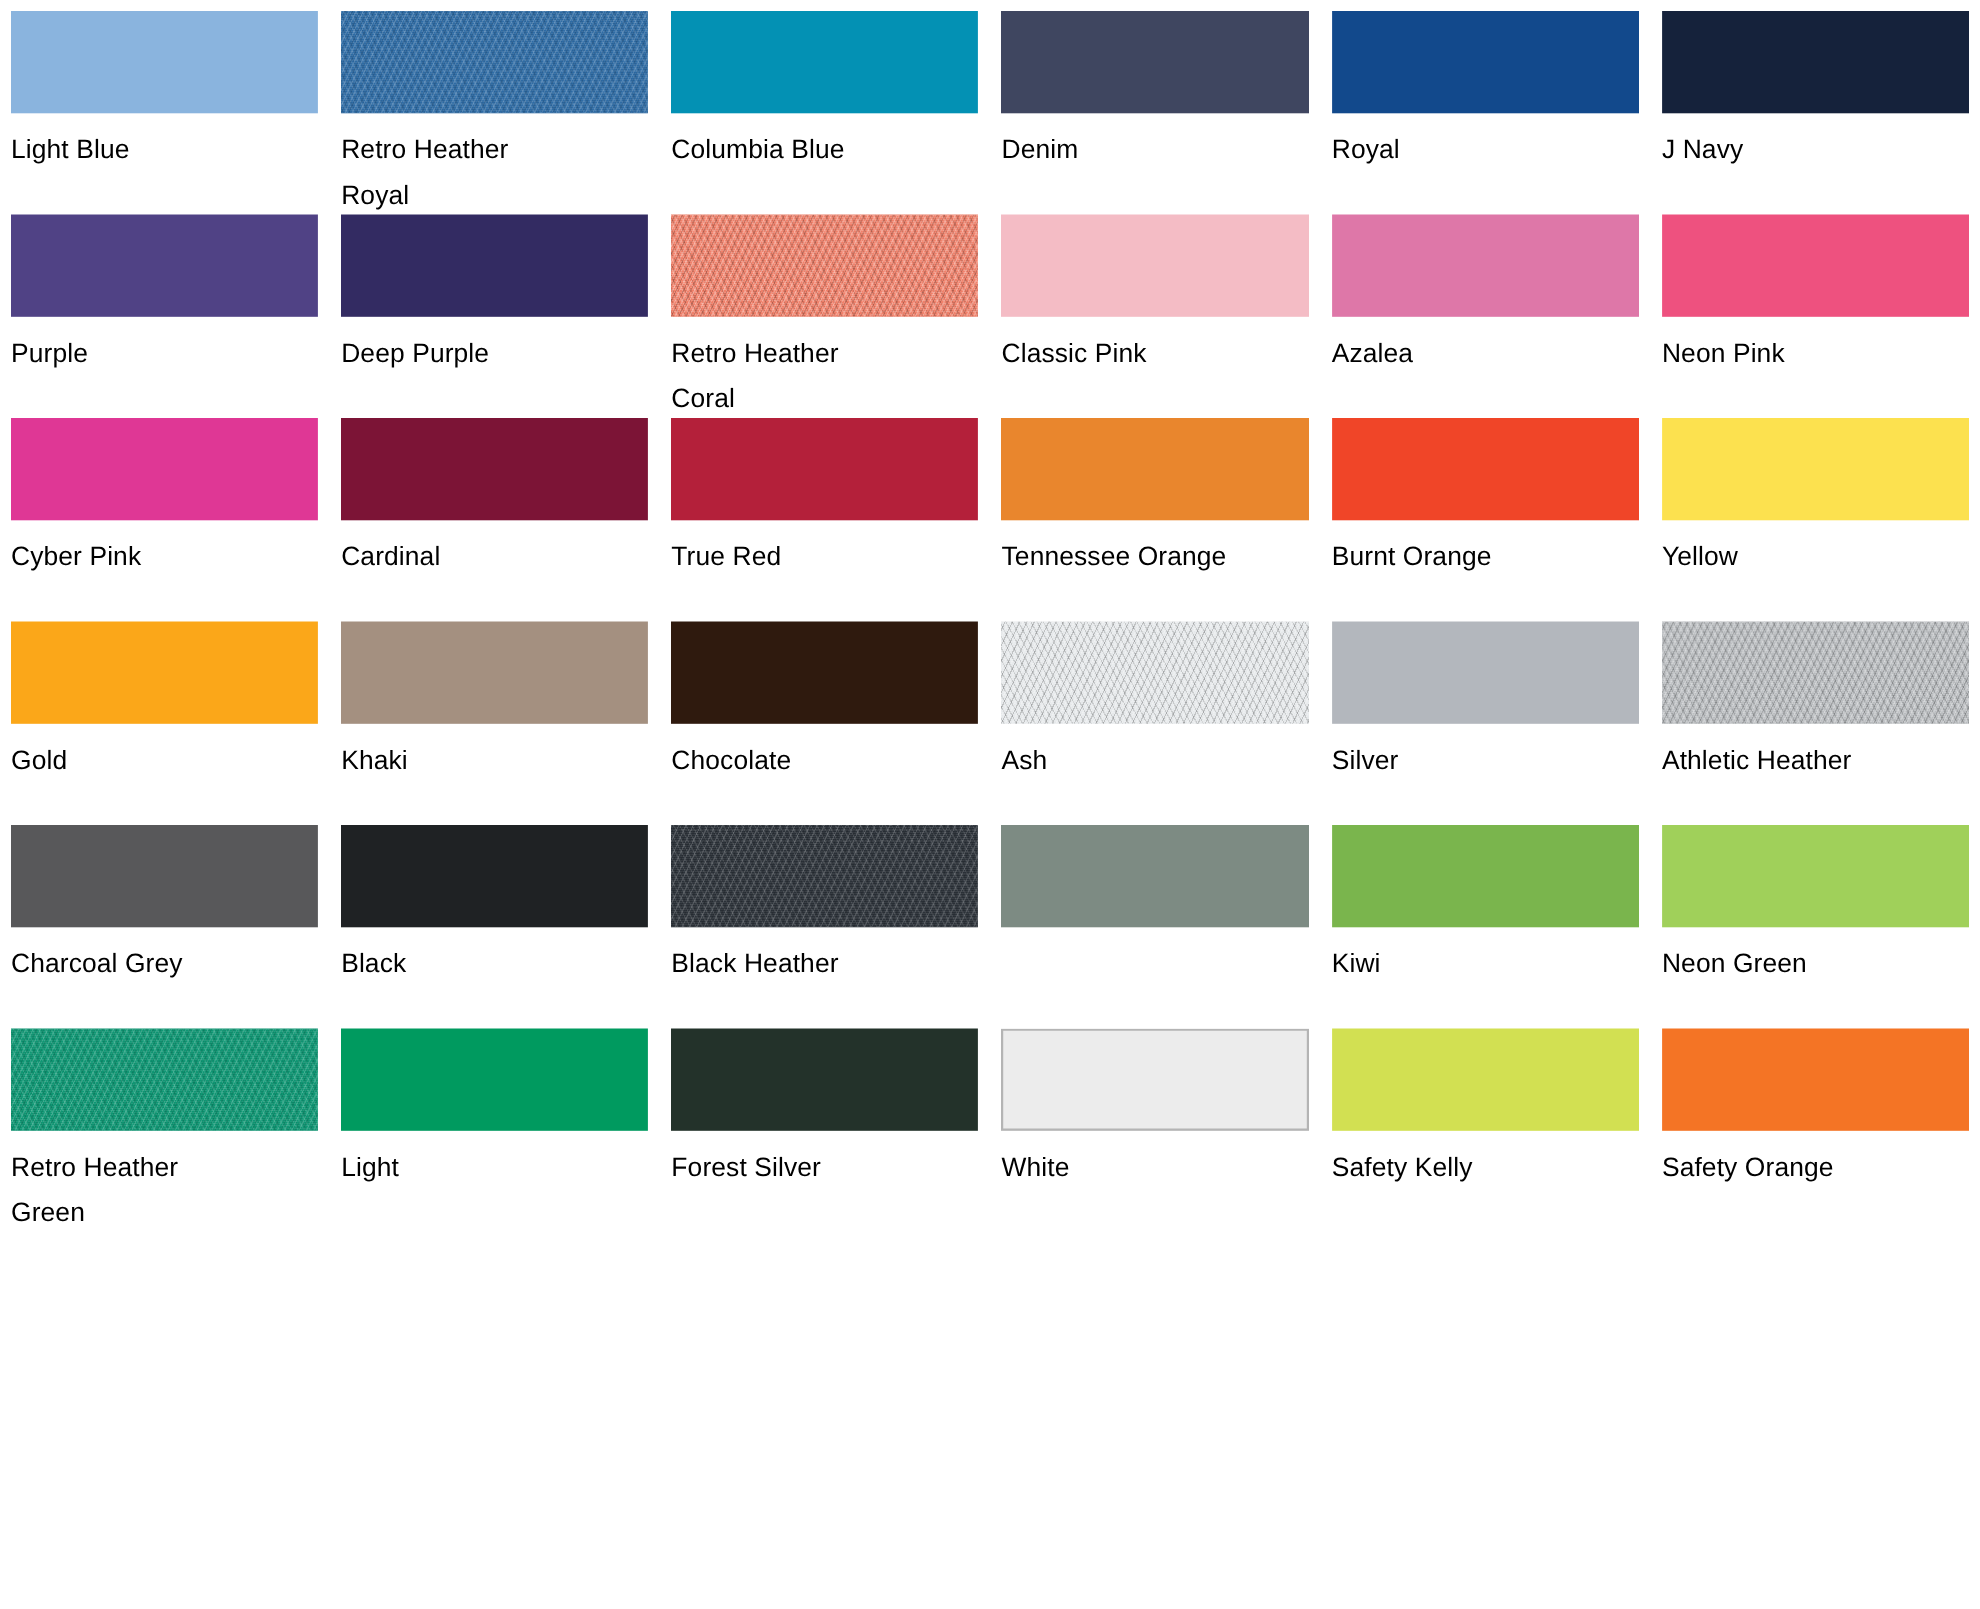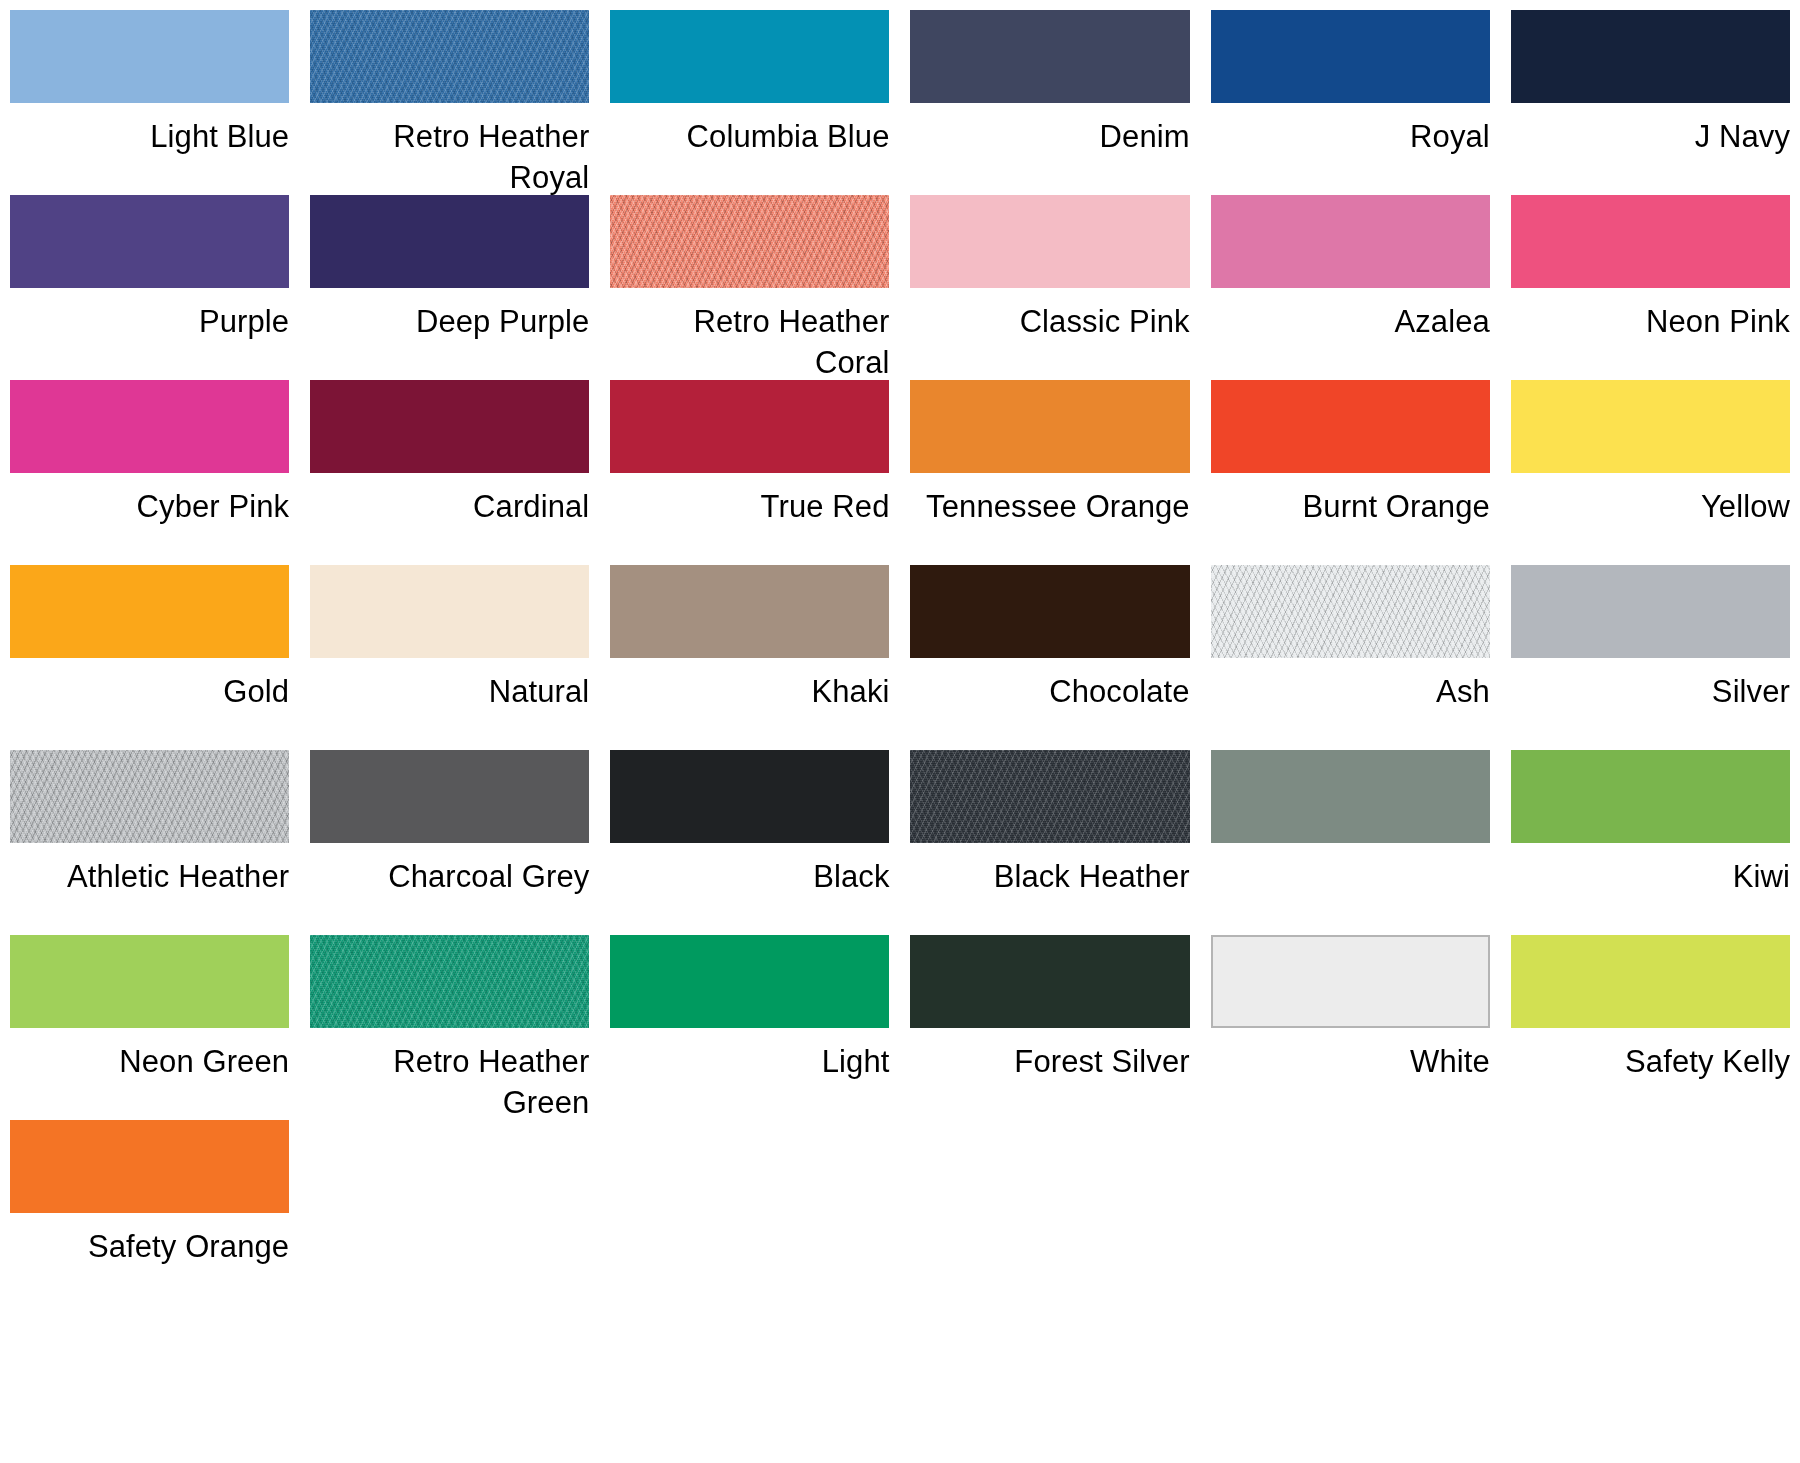--- a/index.html
+++ b/index.html
@@ -81,22 +81,22 @@
         rgba(0,0,0,0.00) 1px,
         rgba(0,0,0,0.00) 2px);
   }
 
   .swatch-chip.heather-light::after {
     opacity: 0.85;
   }
 
   .swatch-label {
     margin-top: 13px;
-    text-align: right;
-    font-size: 31px;
+    text-align: left;
+    font-size: 24px;
     line-height: 41px;
     color: #000000;
     letter-spacing: 0.1px;
     white-space: pre-line;
   }
 </style>
 </head>
 <body>
 
 <div id="chart-root">
@@ -175,24 +175,20 @@
       </div>
       <div class="swatch-cell">
         <div class="swatch-chip" title="Yellow" style="background: rgb(252, 225, 79);"></div>
         <div class="swatch-label">Yellow</div>
       </div>
       <div class="swatch-cell">
         <div class="swatch-chip" title="Gold" style="background: rgb(251, 167, 25);"></div>
         <div class="swatch-label">Gold</div>
       </div>
       <div class="swatch-cell">
-        <div class="swatch-chip" title="Natural" style="background: rgb(245, 231, 213);"></div>
-        <div class="swatch-label">Natural</div>
-      </div>
-      <div class="swatch-cell">
         <div class="swatch-chip" title="Khaki" style="background: rgb(164, 144, 128);"></div>
         <div class="swatch-label">Khaki</div>
       </div>
       <div class="swatch-cell">
         <div class="swatch-chip" title="Chocolate" style="background: rgb(47, 26, 14);"></div>
         <div class="swatch-label">Chocolate</div>
       </div>
       <div class="swatch-cell">
         <div class="swatch-chip heather heather-light" title="Ash" style="background: rgb(229, 232, 234);"></div>
         <div class="swatch-label">Ash</div>

